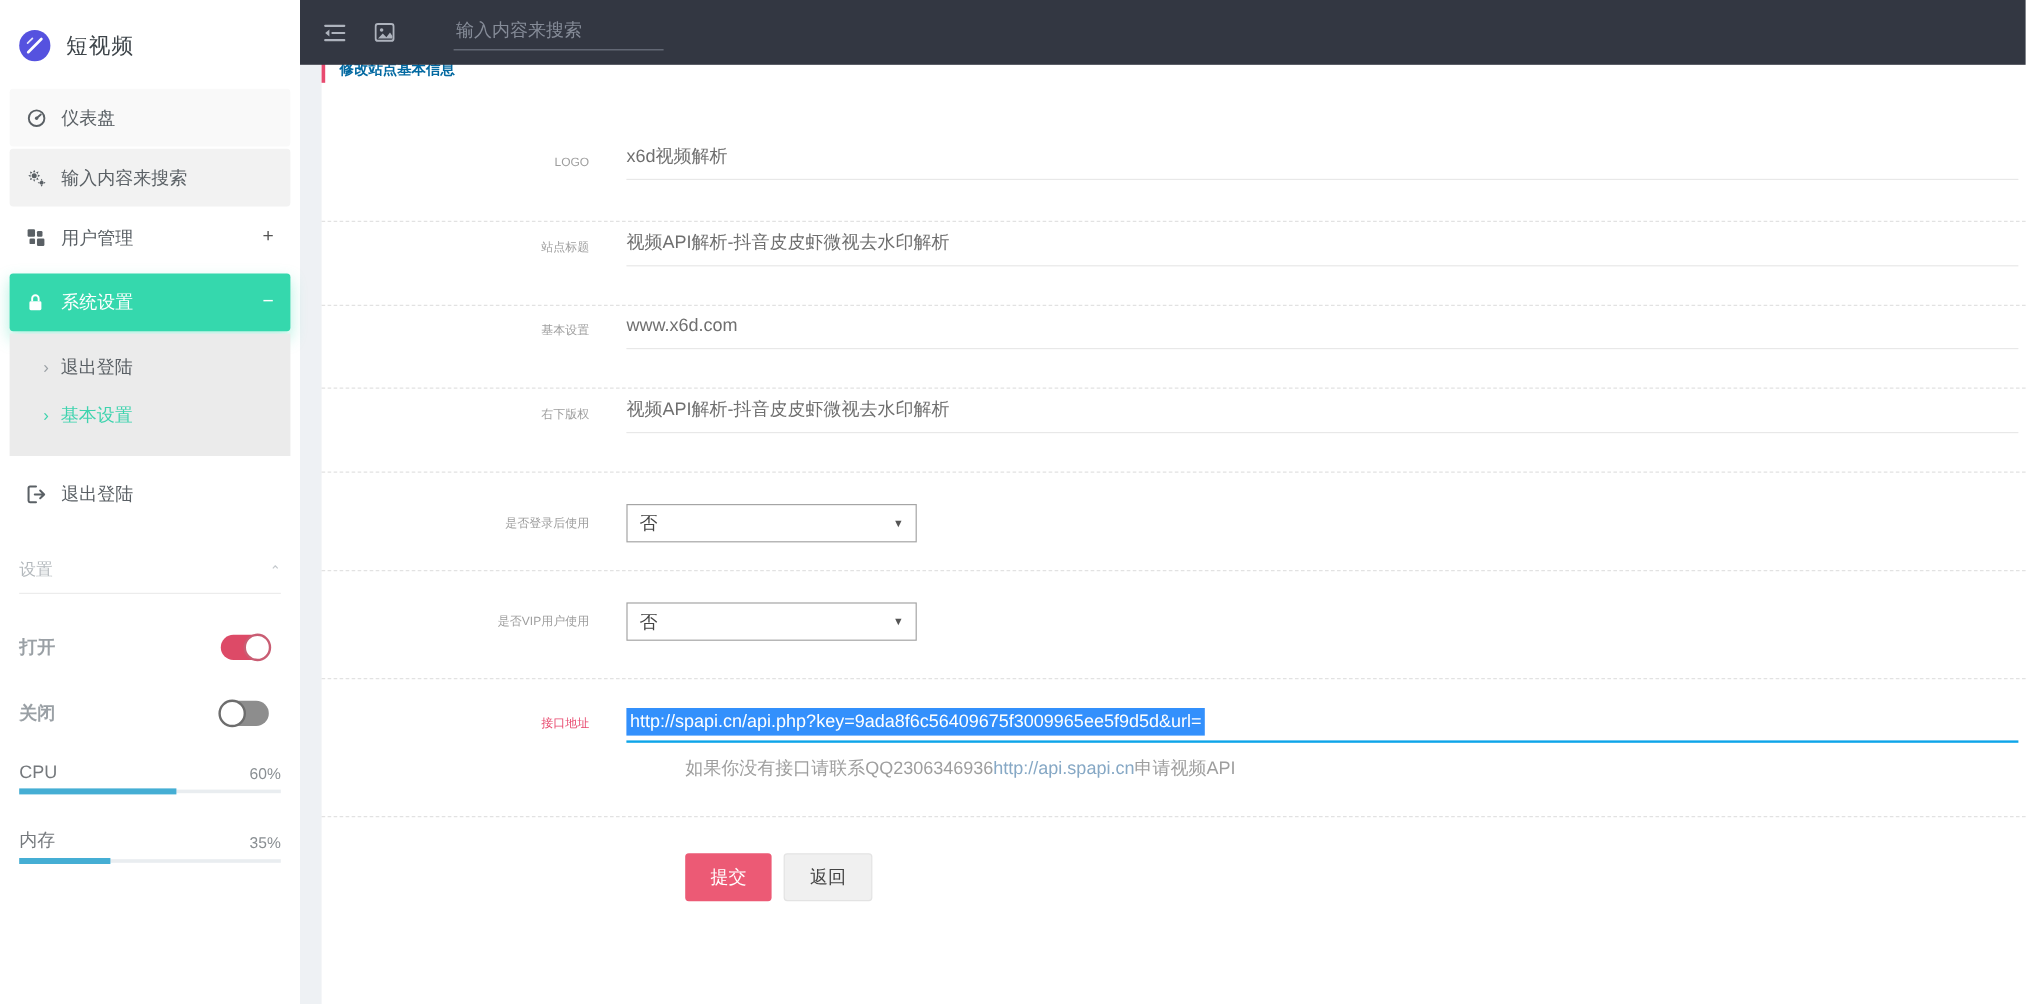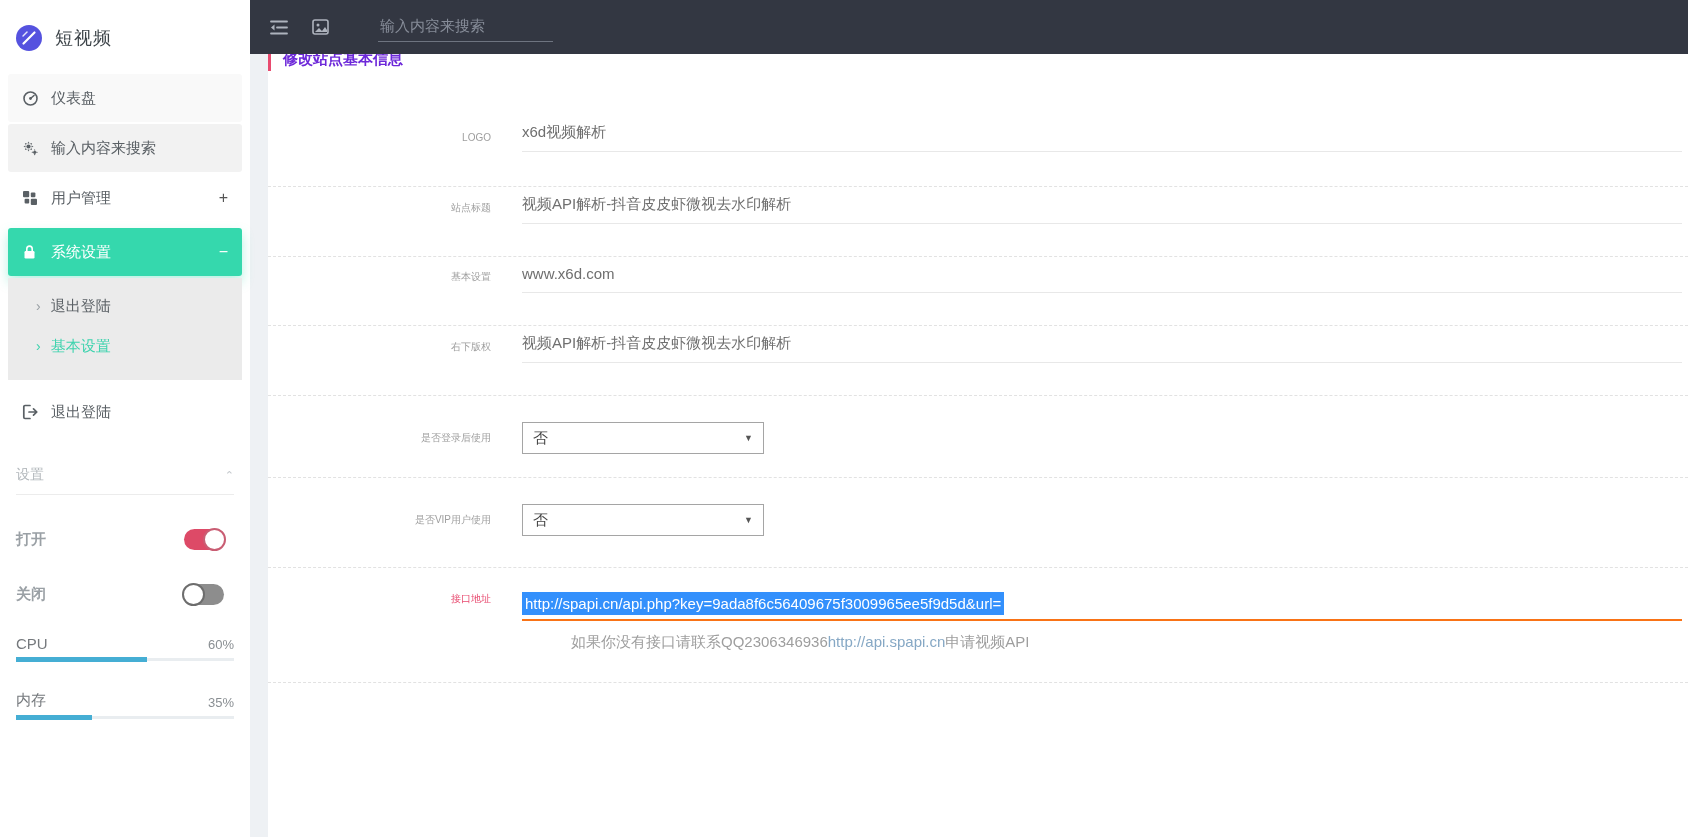--- a/index.html
+++ b/index.html
@@ -67,21 +67,21 @@
     border-bottom:1px solid #6e7480; color:#cfd3da; font-size:15px; padding:4px 2px 7px 2px;
     font-family:inherit; }
   .search-input::placeholder { color:#868c98; }
 
   
   .content { position:absolute; left:250px; top:54px; width:1438px; height:783px; background:#fff; z-index:1; }
   .left-strip { position:absolute; left:0; top:0; bottom:0; width:18px; background:#eef1f4; }
   .form-area { position:absolute; left:18px; top:0; right:0; }
 
   .page-title { margin-top:-6px; border-left:3px solid #e84a6f; padding:2px 0 2px 12px;
-    color:#6d28d9; font-size:15px; font-weight:bold; width:max-content; }
+    color:#0369a1; font-size:12px; font-weight:bold; width:max-content; }
 
   .frow { display:flex; align-items:flex-end; }
   .flabel { width:254px; text-align:right; padding-right:31px; color:#9e9e9e; font-size:10px;
     padding-bottom:9px; flex:0 0 254px; }
   .flabel.pink { color:#e84a6f; }
   .fcontrol { flex:1; margin-right:6px; }
   .field-text { margin-top:0; }
   .field-text .fcontrol { border-bottom:1px solid #e8e8e8; padding-bottom:9px; }
   .fvalue { color:#6f6f6f; font-size:15px; }
   .sep { border-top:1px dashed #e2e2e2; }
@@ -93,22 +93,22 @@
 
   .frow-select { display:flex; align-items:center; margin-top:26px; }
   .frow-select .flabel { padding-bottom:0; }
   .select-box { width:242px; height:32px; border:1px solid #a5a5a5; background:#fff;
     display:flex; align-items:center; padding:0 10px; cursor:pointer; }
   .select-value { color:#444; font-size:15px; flex:1; }
   .select-arrow { color:#555; font-size:9px; }
   .sep5 { margin-top:23px; }
   .sep6 { margin-top:31px; }
 
-  .frow-url { display:flex; align-items:flex-start; margin-top:24px; }
-  .frow-url .fcontrol { border-bottom:2px solid #f97316; padding-bottom:4px; }
+  .frow-url { display:flex; align-items:flex-end; margin-top:24px; }
+  .frow-url .fcontrol { border-bottom:2px solid #0ea5e9; padding-bottom:4px; }
   .selected-text { display:inline-block; background:#3390fc; color:#fff; font-size:15px;
     padding:3px 3px; }
   .url-help { margin:12px 0 0 303px; font-size:15px; color:#9e9e9e; }
   .url-help a { color:#86a8c5; text-decoration:none; }
   .sep7 { margin-top:30px; }
 
   .btn-row { margin:30px 0 0 303px; display:flex; gap:10px; }
   .btn { height:40px; border:none; border-radius:3px; font-size:15px; padding:0 21px;
     cursor:pointer; font-family:inherit; }
   .btn-submit { background:#ec5a75; color:#fff; }
@@ -333,15 +333,19 @@
       <div class="flabel pink">接口地址</div>
       <div class="fcontrol">
         <span class="selected-text">http://spapi.cn/api.php?key=9ada8f6c56409675f3009965ee5f9d5d&amp;url=</span>
       </div>
     </div>
     <div class="url-help">
       <span>如果你没有接口请联系QQ2306346936</span><a href="#">http://api.spapi.cn</a><span>申请视频API</span>
     </div>
     <div class="sep sep7"></div>
 
+    <div class="btn-row">
+      <button class="btn btn-submit">提交</button>
+      <button class="btn btn-back">返回</button>
+    </div>
 
   </div>
 </div>
 
 </body></html>

